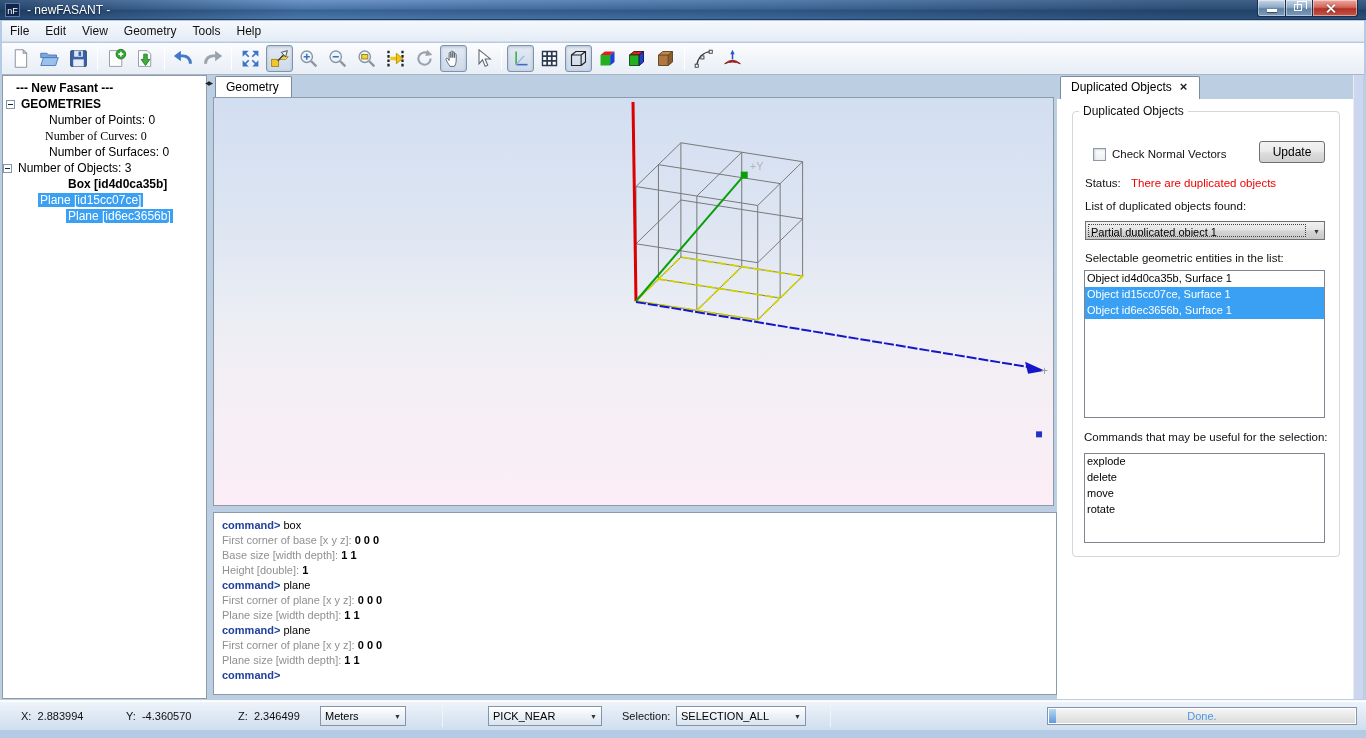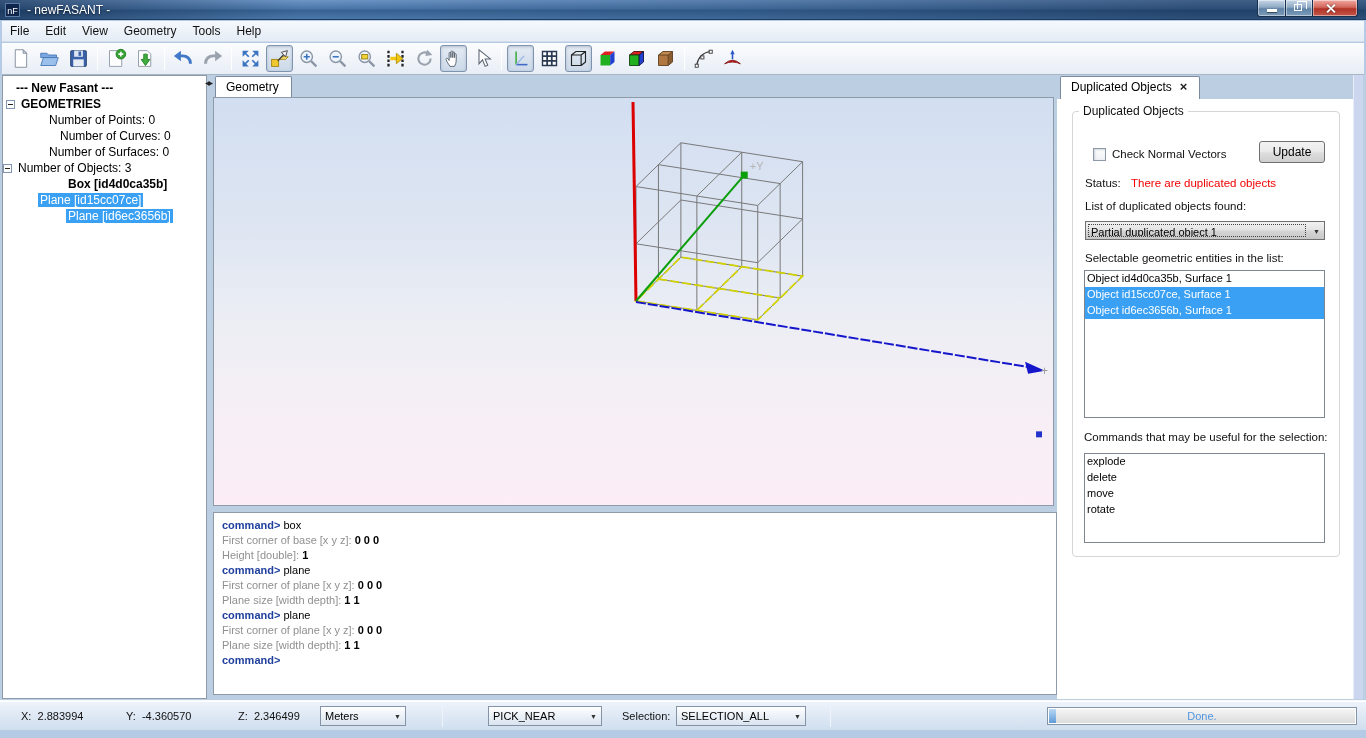--- a/index.html
+++ b/index.html
@@ -325,21 +325,21 @@
           <div class="tree-row" style="padding-left: 11px;">
             <span class="tree-label bold">--- New Fasant ---</span>
           </div>
           <div class="tree-row" style="padding-left: 3px;">
             <span class="expander"></span>
             <span class="tree-label bold">GEOMETRIES</span>
           </div>
           <div class="tree-row" style="padding-left: 44px;">
             <span class="tree-label">Number of Points: 0</span>
           </div>
-          <div class="tree-row" style="padding-left: 55px;">
+          <div class="tree-row" style="padding-left: 40px; font-family: Liberation Serif, serif;">
             <span class="tree-label">Number of Curves: 0</span>
           </div>
           <div class="tree-row" style="padding-left: 44px;">
             <span class="tree-label">Number of Surfaces: 0</span>
           </div>
           <div class="tree-row" style="">
             <span class="expander"></span>
             <span class="tree-label">Number of Objects: 3</span>
           </div>
           <div class="tree-row" style="padding-left: 63px; font-weight: bold;">
@@ -383,20 +383,21 @@
           <rect x="824" y="335" width="6" height="6" fill="#2233cc"></rect>
         </svg>
       </div>
 
       <div class="hsplit"><span>▲</span><span>▼</span></div>
 
       <div class="console">
         <div>
             <div class="c-line"><span class="c-prompt">command&gt;</span><span class="c-cmd"> box</span></div>
             <div class="c-line"><span class="c-label">First corner of base [x y z]: </span><span class="c-value">0 0 0</span></div>
+            <div class="c-line"><span class="c-label">Base size [width depth]: </span><span class="c-value">1 1</span></div>
             <div class="c-line"><span class="c-label">Height [double]: </span><span class="c-value">1</span></div>
             <div class="c-line"><span class="c-prompt">command&gt;</span><span class="c-cmd"> plane</span></div>
             <div class="c-line"><span class="c-label">First corner of plane [x y z]: </span><span class="c-value">0 0 0</span></div>
             <div class="c-line"><span class="c-label">Plane size [width depth]: </span><span class="c-value">1 1</span></div>
             <div class="c-line"><span class="c-prompt">command&gt;</span><span class="c-cmd"> plane</span></div>
             <div class="c-line"><span class="c-label">First corner of plane [x y z]: </span><span class="c-value">0 0 0</span></div>
             <div class="c-line"><span class="c-label">Plane size [width depth]: </span><span class="c-value">1 1</span></div>
             <div class="c-line"><span class="c-prompt">command&gt;</span></div>
           </div>
       </div>

